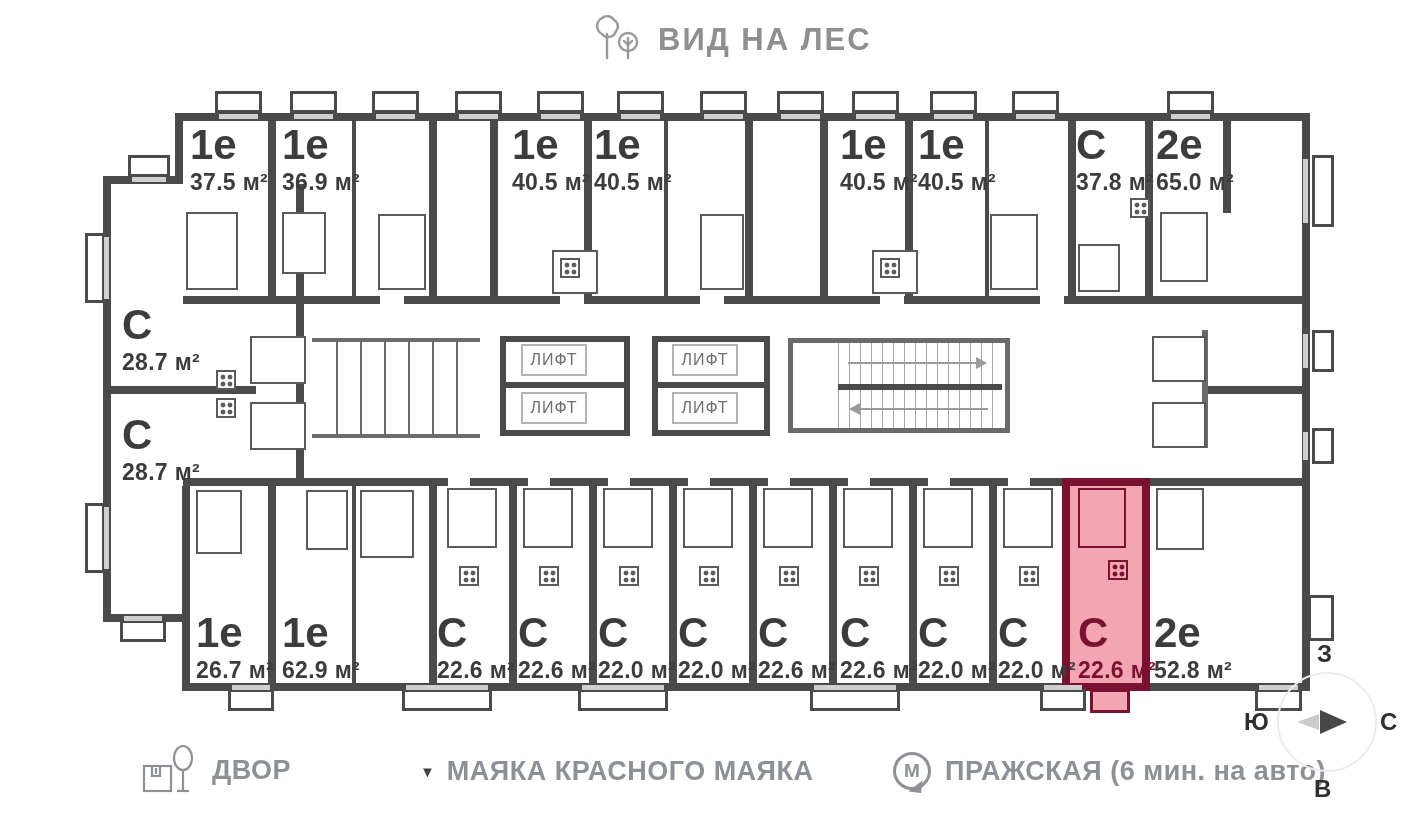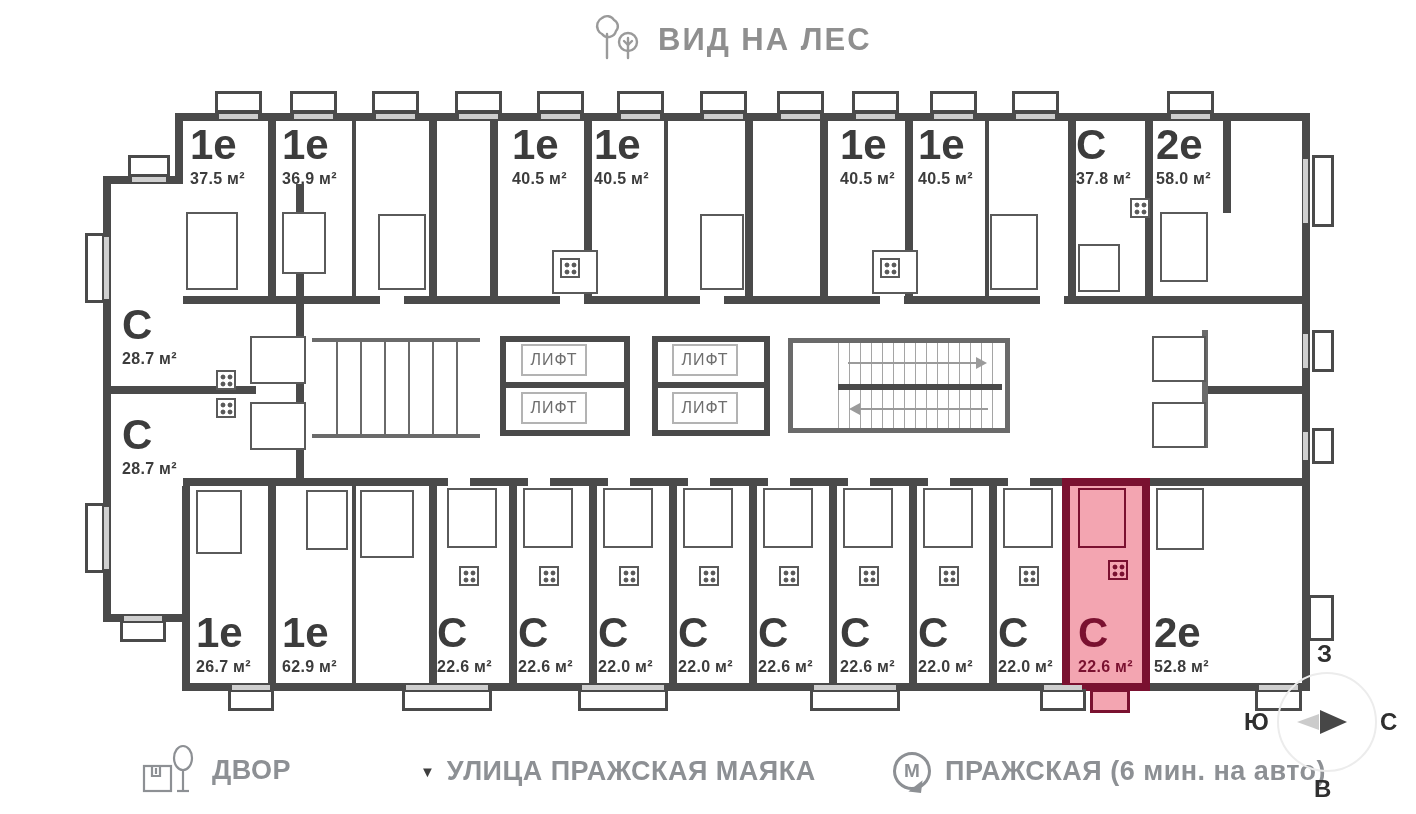--- a/index.html
+++ b/index.html
@@ -22,21 +22,21 @@
     background-image:radial-gradient(circle at 5px 5px,#7a1130 2px,transparent 2.8px),
                      radial-gradient(circle at 12px 5px,#7a1130 2px,transparent 2.8px),
                      radial-gradient(circle at 5px 12px,#7a1130 2px,transparent 2.8px),
                      radial-gradient(circle at 12px 12px,#7a1130 2px,transparent 2.8px);}
   .thin{position:absolute;background:#6a6a6a;}
   .treads{position:absolute;background-image:repeating-linear-gradient(90deg,#a5a5a5 0 1px,transparent 1px 11px);}
   .sarr{position:absolute;height:2px;background:#9b9b9b;}
   .tri{position:absolute;width:0;height:0;}
   .unit{position:absolute;color:#3c3c3c;line-height:1;}
   .unit .t{font-size:42px;font-weight:700;}
-  .unit .a{font-size:16px;font-weight:600;margin-top:5px;letter-spacing:0.3px;}
+  .unit .a{font-size:23px;font-weight:600;margin-top:5px;letter-spacing:0.3px;}
   .unit.hl{color:#7a1130;}
   .pinkfill{position:absolute;background:#f3a5b1;}
   .lift{position:absolute;border:2px solid #b3b3b3;background:#fff;color:#6e6e6e;
         font-size:16px;font-weight:500;display:flex;align-items:center;justify-content:center;
         letter-spacing:1px;box-sizing:border-box;}
   .title{position:absolute;left:588px;top:12px;display:flex;align-items:center;color:#8f8f8f;}
   .title .txt{font-size:31px;font-weight:700;letter-spacing:2px;margin-left:16px;margin-top:6px;}
   .legend-item{position:absolute;display:flex;align-items:center;color:#8d9094;}
   .legend-item .txt{font-size:27px;font-weight:700;letter-spacing:0.5px;}
   .street-marker{font-size:15px;color:#3f3f3f;margin-right:12px;}
@@ -295,21 +295,21 @@
 <div class="unit" style="left:918px;top:124px">
     <div class="t">1е</div>
     <div class="a">40.5 м²</div>
   </div>
 <div class="unit" style="left:1076px;top:124px">
     <div class="t">С</div>
     <div class="a">37.8 м²</div>
   </div>
 <div class="unit" style="left:1156px;top:124px">
     <div class="t">2е</div>
-    <div class="a">58.0 м²</div>
+    <div class="a">65.0 м²</div>
   </div>
 <div class="unit" style="left:122px;top:304px">
     <div class="t">С</div>
     <div class="a">28.7 м²</div>
   </div>
 <div class="unit" style="left:122px;top:414px">
     <div class="t">С</div>
     <div class="a">28.7 м²</div>
   </div>
 <div class="unit" style="left:196px;top:612px">
@@ -370,21 +370,21 @@
       <ellipse cx="43" cy="14" rx="9" ry="12"></ellipse>
       <line x1="43" y1="26" x2="43" y2="47"></line>
       <line x1="37" y1="47" x2="49" y2="47"></line>
     </g>
   </svg>
   <span class="txt">ДВОР</span>
 </div>
 
 <div class="legend-item" style="left:420px;top:756px">
   <span class="street-marker">▼</span>
-  <span class="txt">УЛИЦА ПРАЖСКАЯ МАЯКА</span>
+  <span class="txt">МАЯКА КРАСНОГО МАЯКА</span>
 </div>
 
 <div class="legend-item" style="left:893px;top:752px">
   <span class="metro-circle">
     <span>М</span>
     <span class="metro-tail"></span>
   </span>
   <span class="txt">ПРАЖСКАЯ (6 мин. на авто)</span>
 </div>
 

